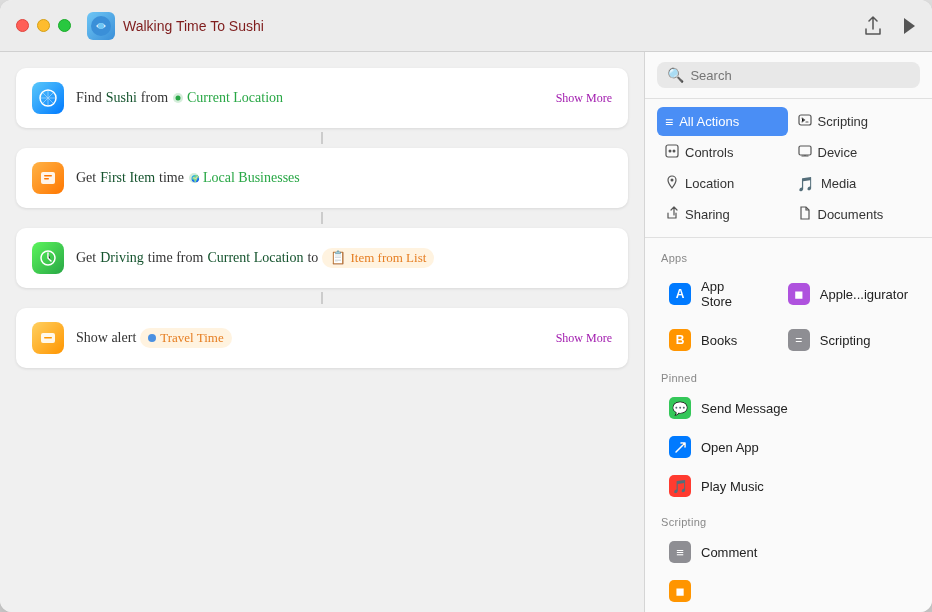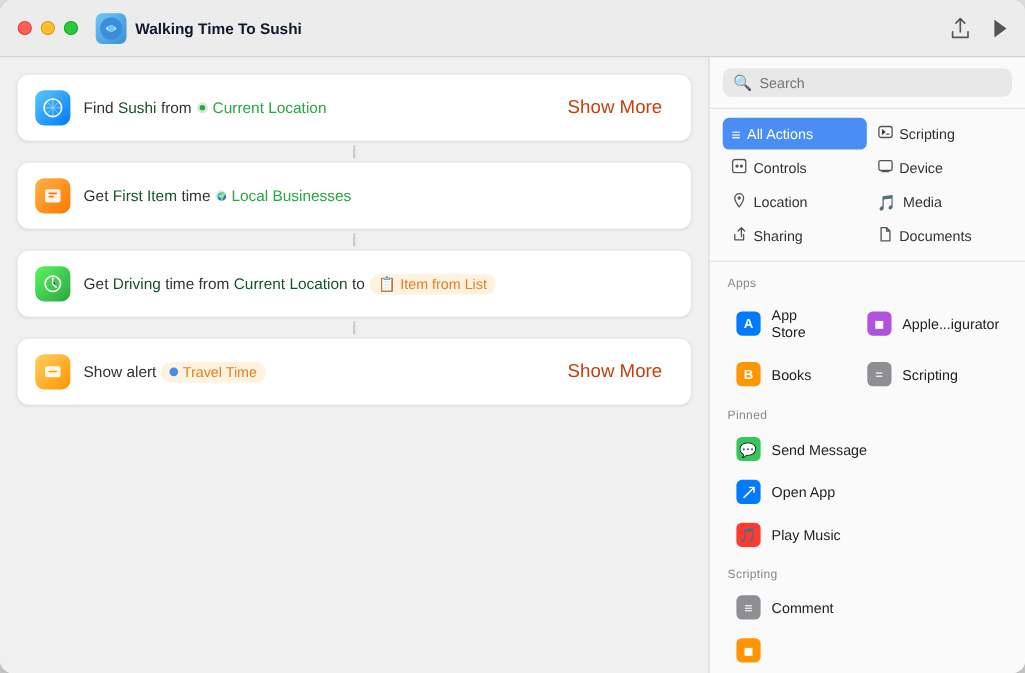--- a/index.html
+++ b/index.html
@@ -54,22 +54,22 @@
       margin: 0 8px 0 16px;
       background: linear-gradient(135deg, #6ec6f5, #3a8fd8);
       border-radius: 6px;
       display: flex;
       align-items: center;
       justify-content: center;
       font-size: 16px;
     }
     .title-text {
       font-size: 14px;
-      font-weight: 700;
-      color: #0f172a;
+      font-weight: 400;
+      color: #7f1d1d;
     }
     .title-actions {
       margin-left: auto;
       display: flex;
       gap: 20px;
       align-items: center;
     }
     .title-action-btn {
       color: #555;
       font-size: 18px;
@@ -87,20 +87,21 @@
     }
     
     .workflow-panel {
       flex: 1;
       background: #f0f0f0;
       padding: 16px;
       overflow-y: auto;
       display: flex;
       flex-direction: column;
       gap: 4px;
+      font-family: Liberation Serif, serif;
     }
     .action-card {
       background: white;
       border-radius: 10px;
       padding: 14px 16px;
       box-shadow: 0 1px 3px rgba(0,0,0,0.1);
       display: flex;
       align-items: center;
       position: relative;
     }
@@ -151,23 +152,23 @@
     }
     .token-dot {
       width: 8px;
       height: 8px;
       border-radius: 50%;
       background: #4a90e2;
       display: inline-block;
     }
     .show-more {
       position: absolute;
-      right: 26px;
-      color: #c2410c;
-      font-size: 17px;
+      right: 16px;
+      color: #a21caf;
+      font-size: 12px;
       cursor: pointer;
     }
     .connector {
       width: 2px;
       height: 12px;
       background: #ccc;
       margin: 0 auto;
     }
     
     .actions-sidebar {

